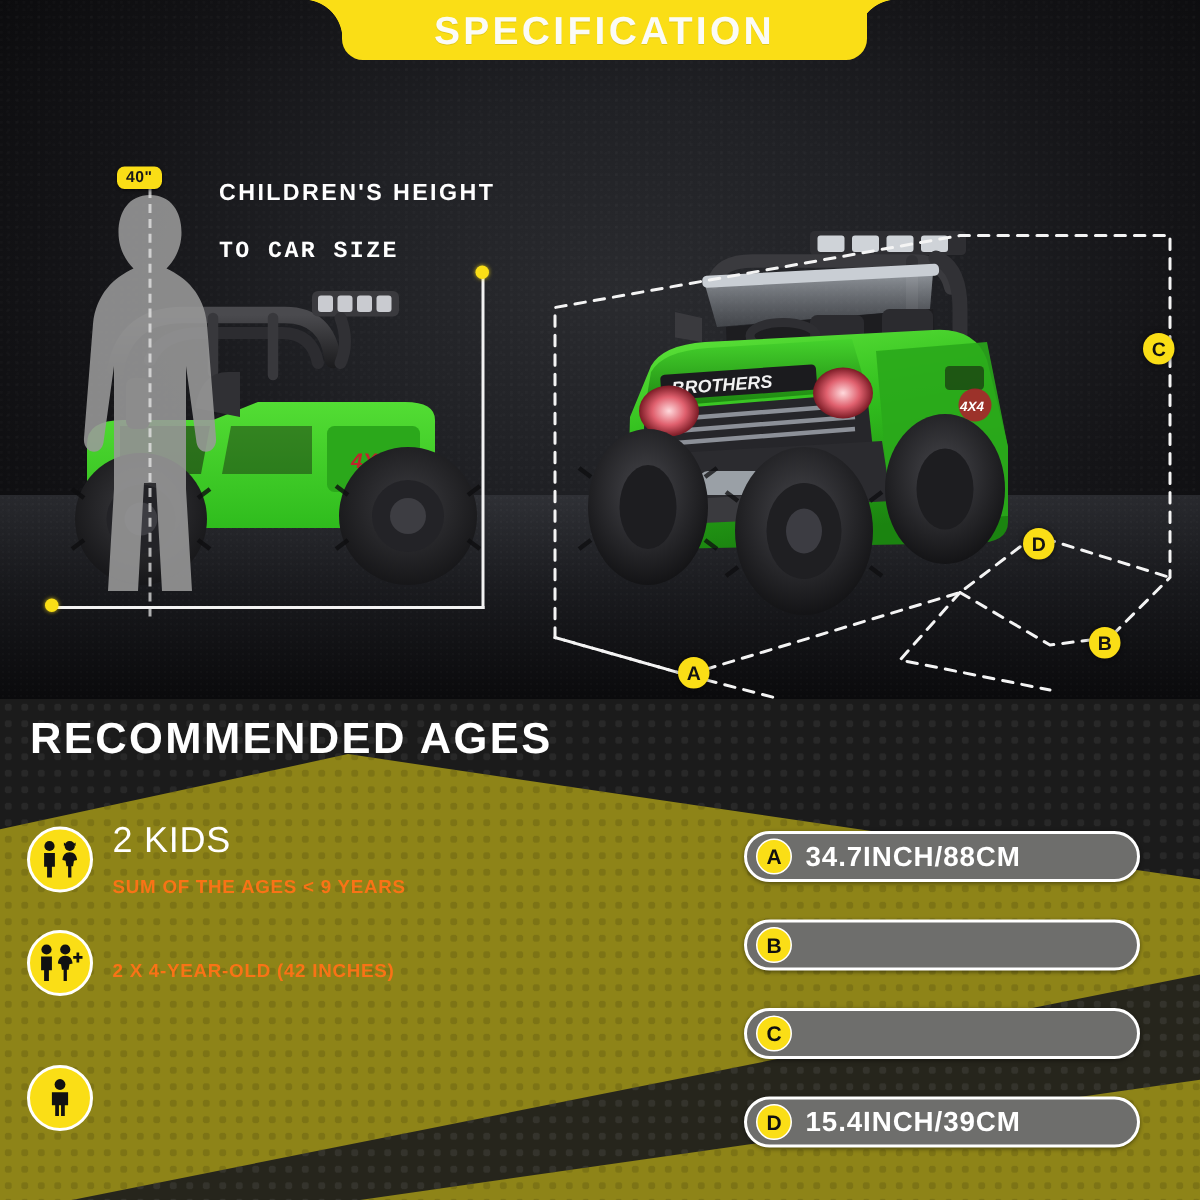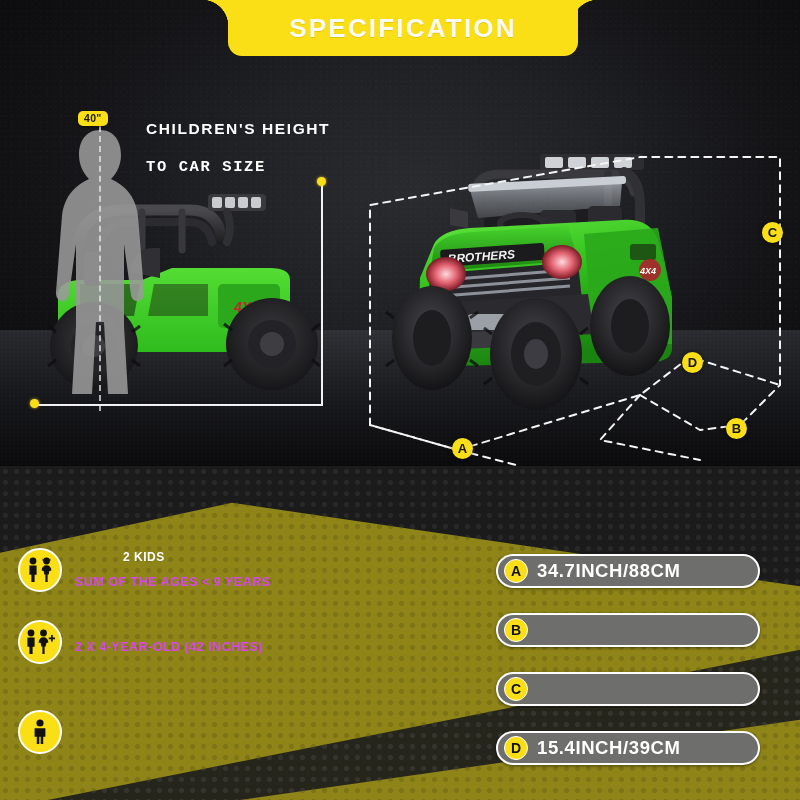--- a/index.html
+++ b/index.html
@@ -21,21 +21,21 @@
     background-size:5px 5px, 7px 7px;}
   
   .floor{position:absolute;left:0;top:330px;width:800px;height:136px;
     background:linear-gradient(180deg,rgba(60,62,68,.55) 0%,rgba(28,29,33,.7) 45%,rgba(10,10,12,.95) 100%);}
   .floor-tex{position:absolute;inset:0;opacity:.35;
     background-image:radial-gradient(circle, rgba(255,255,255,.05) 0 .8px, transparent .9px);
     background-size:4px 4px;}
 
   
   .banner-wrap{position:absolute;left:0;top:0;width:800px;height:56px;z-index:12;}
-  .banner{position:absolute;left:228px;top:0;width:350px;height:56px;background:#FADE16;
+  .banner{position:absolute;left:228px;top:0;width:350px;height:40px;background:#FADE16;
     border-radius:0 0 14px 14px;display:flex;align-items:center;justify-content:center;}
   .banner span{color:#fbfbf6;font-size:26px;font-weight:700;letter-spacing:2.2px;
     text-shadow:0 1px 0 rgba(0,0,0,.10);}
   .notch{position:absolute;top:0;width:26px;height:26px;background:#FADE16;}
   .notch.l{left:202px;border-radius:0;
     -webkit-mask-image:radial-gradient(circle 26px at 0 26px, transparent 0 26px, #000 26.5px);
             mask-image:radial-gradient(circle 26px at 0 26px, transparent 0 26px, #000 26.5px);}
   .notch.r{left:572px;
     -webkit-mask-image:radial-gradient(circle 26px at 26px 26px, transparent 0 26px, #000 26.5px);
             mask-image:radial-gradient(circle 26px at 26px 26px, transparent 0 26px, #000 26.5px);}
@@ -87,22 +87,22 @@
   .dark-band-dots{position:absolute;inset:0;
     background-image:radial-gradient(circle, rgba(255,255,255,.07) 0 2.4px, transparent 2.6px);
     background-size:11px 11px;
     clip-path:polygon(100% 55%, 100% 76%, 30% 100%, 6% 100%);}
   .bot-title{position:absolute;left:20px;top:11px;color:#fff;font-size:29px;font-weight:700;
     letter-spacing:1.6px;}
 
   .age-row{position:absolute;left:18px;display:flex;align-items:center;gap:13px;}
   .age-ico{width:44px;height:44px;border-radius:50%;background:#FADE16;border:2.5px solid #fff;
     flex:0 0 auto;display:flex;align-items:center;justify-content:center;}
-  .age-title{color:#fff;font-size:12px;font-weight:700;letter-spacing:.5px;line-height:1.1;margin-left:48px;}
-  .age-sub{color:#d946ef;font-size:12.5px;font-weight:600;letter-spacing:.5px;margin-top:10px;}
+  .age-title{color:#fff;font-size:24px;font-weight:400;letter-spacing:.5px;line-height:1.1;}
+  .age-sub{color:#f97316;font-size:12.5px;font-weight:600;letter-spacing:.5px;margin-top:10px;}
 
   .pill{position:absolute;left:496px;width:264px;height:34px;background:#6e6e6c;
     border:2px solid #fff;border-radius:17px;display:flex;align-items:center;gap:9px;
     padding-left:6px;box-shadow:0 1px 3px rgba(0,0,0,.45);}
   .pill-badge{width:24px;height:24px;border-radius:50%;background:#FADE16;border:1.5px solid #fff;
     color:#101010;font-size:14px;font-weight:700;display:flex;align-items:center;justify-content:center;
     flex:0 0 auto;}
   .pill-txt{color:#fff;font-size:18.5px;font-weight:700;letter-spacing:.6px;text-align:right;}
 </style>
 </head>
@@ -294,20 +294,21 @@
     </div>
   </div>
 
   <div class="bot-sec">
     <div class="bot-dots"></div>
     <div class="ywedge"></div>
     <div class="ywedge-dots"></div>
     <div class="dark-band"></div>
     <div class="dark-band-dots"></div>
 
+    <div class="bot-title">RECOMMENDED AGES</div>
 
     <div class="age-row" style="top:82px;">
       <div class="age-ico">
         <svg width="30" height="28" viewBox="0 0 30 28">
           <g fill="#111">
             <circle cx="8" cy="5" r="3.4"></circle>
             <path d="M4.4 9.6h7.2v9.2H9.6V26H6.4v-7.2H4.4z"></path>
             <circle cx="21.5" cy="5" r="3.4"></circle>
             <path d="M21.5 9.2c3 0 4.6 2 4.9 5.2l-2.1.5-.6 3.6h-1.1V26h-2.2v-7.5h-1.1l-.6-3.6-2.1-.5c.3-3.2 1.9-5.2 4.9-5.2z"></path>
             <path d="M17.6 2.6l1.6 1.3-1.6 1.1zM25.4 2.6l-1.6 1.3 1.6 1.1z"></path>

